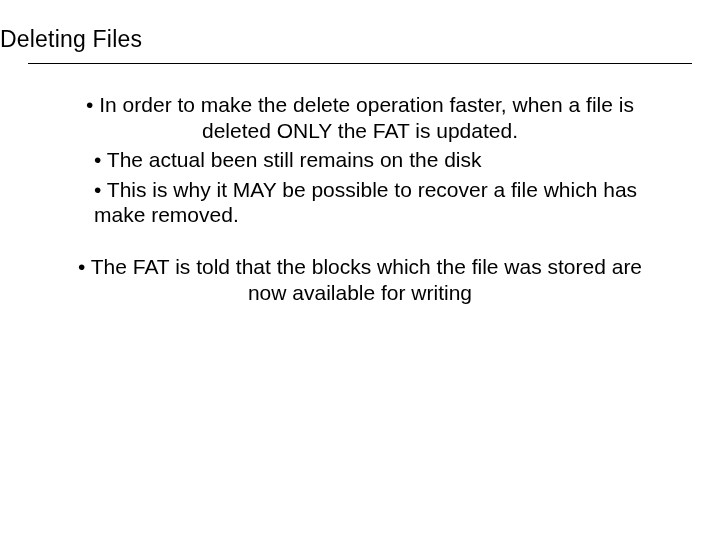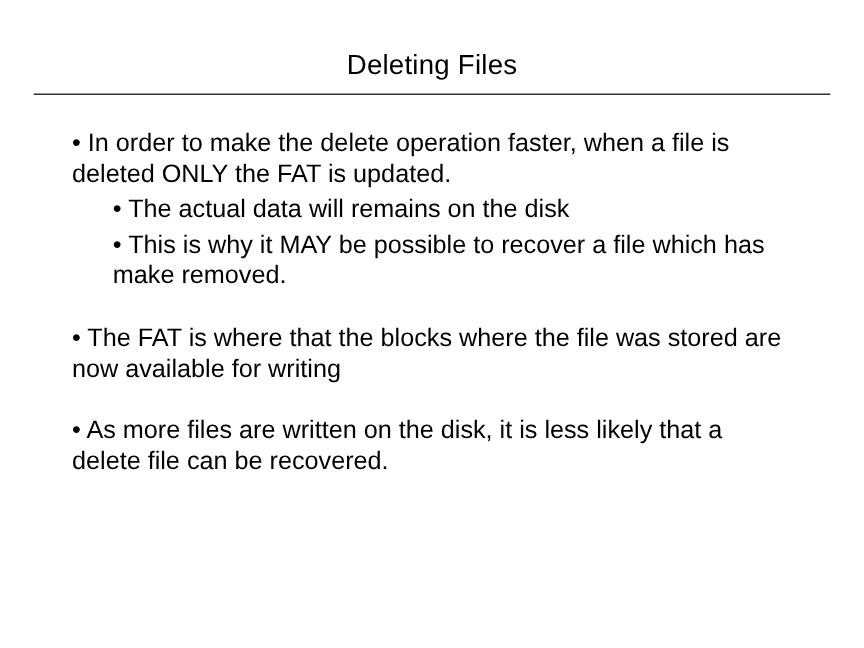--- a/index.html
+++ b/index.html
@@ -11,40 +11,40 @@
     font-family: Arial, Helvetica, sans-serif;
     color: #000;
   }
   .slide {
     width: 720px;
     height: 540px;
     position: relative;
     box-sizing: border-box;
   }
   .title-wrap {
-    padding-top: 41px;
-    text-align: center;
+    padding-top: 26px;
   }
   .title {
     font-size: 23px;
     font-weight: 400;
     letter-spacing: 0.2px;
   }
   .hr {
     border: none;
     border-top: 1.5px solid #000;
     margin: 10px 28px 0 28px;
   }
   .body {
     padding: 28px 60px 0 60px;
     font-size: 21px;
     line-height: 1.22;
   }
   .b1 {
     margin: 0 0 4px 0;
+    text-align: center;
   }
   .b2 {
     margin: 0 0 4px 0;
     padding-left: 34px;
   }
   .gap {
     height: 22px;
   }
 </style>
 </head>
@@ -53,25 +53,24 @@
 <div class="slide">
 
   <div class="title-wrap">
     <span class="title">Deleting Files</span>
   </div>
   <hr class="hr">
 
   <div class="body">
 
     <div class="b1">• In order to make the delete operation faster, when a file is deleted ONLY the FAT is updated.</div>
-    <div class="b2">• The actual data will remains on the disk</div>
+    <div class="b2">• The actual been still remains on the disk</div>
     <div class="b2">• This is why it MAY be possible to recover a file which has make removed.</div>
 
     <div class="gap"></div>
 
-    <div class="b1">• The FAT is where that the blocks where the file was stored are now available for writing</div>
+    <div class="b1">• The FAT is told that the blocks which the file was stored are now available for writing</div>
 
     <div class="gap"></div>
 
-    <div class="b1">• As more files are written on the disk, it is less likely that a delete file can be recovered.</div>
 
   </div>
 </div>
 
 </body></html>

